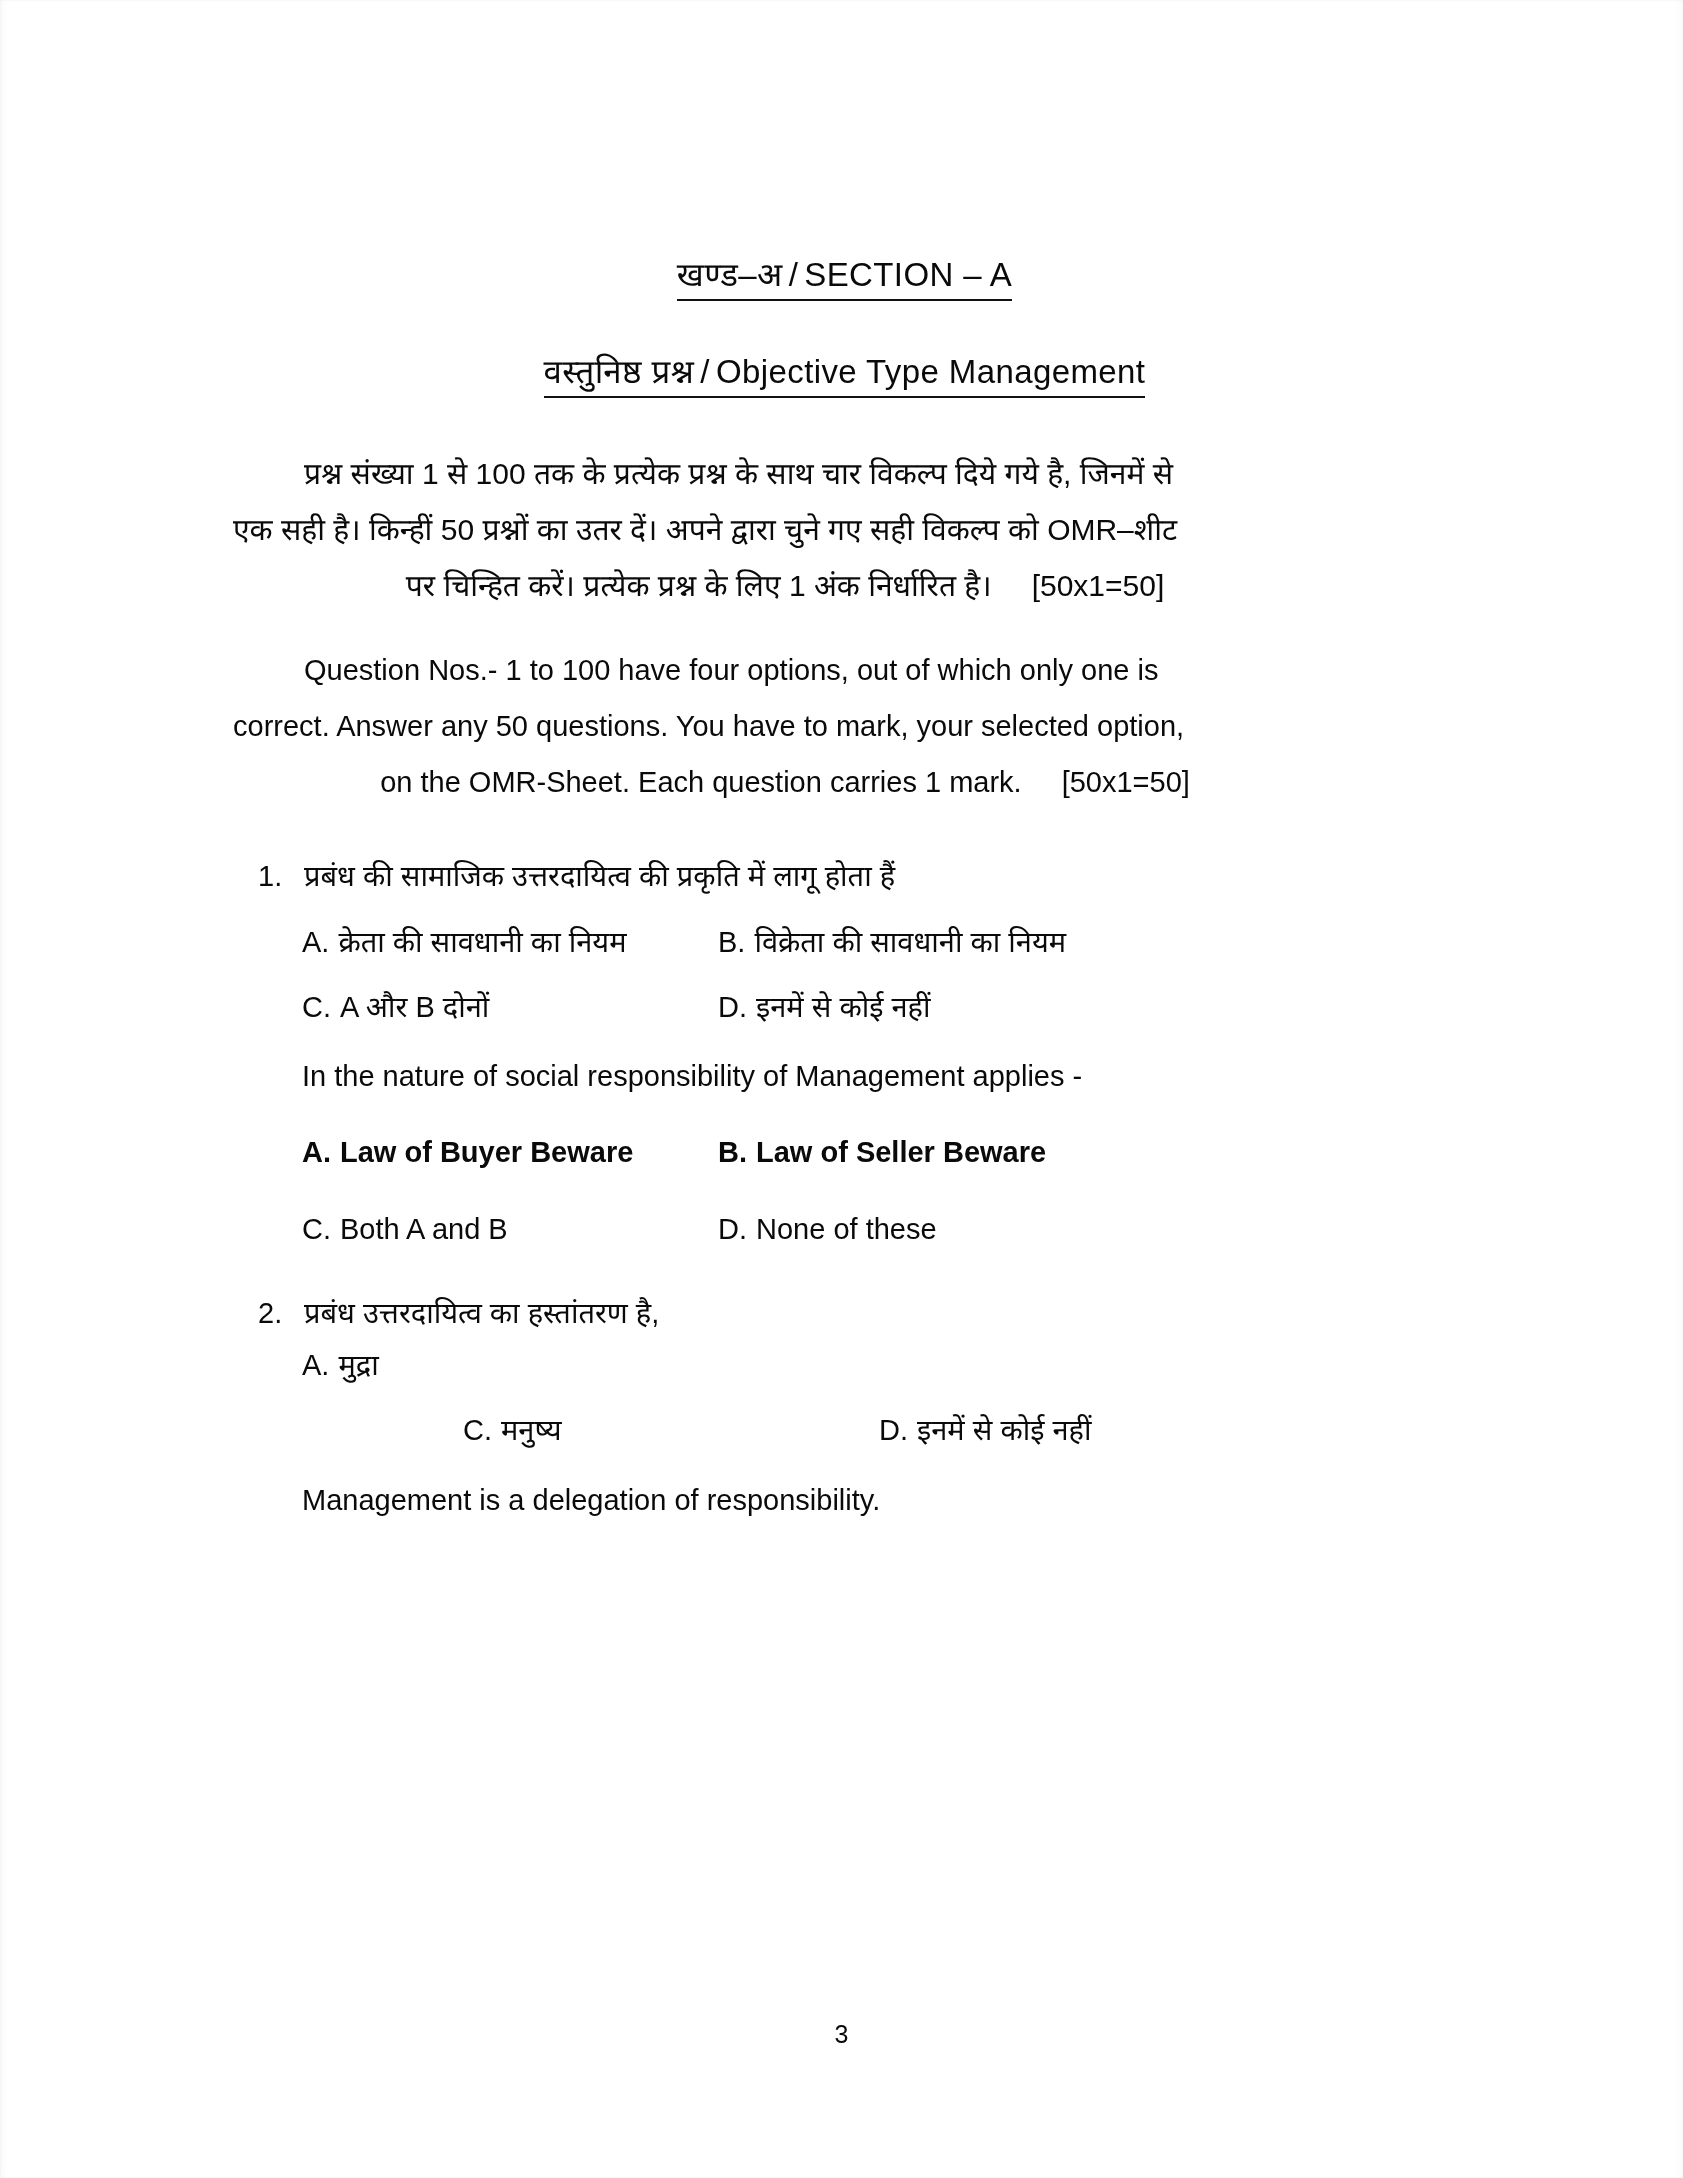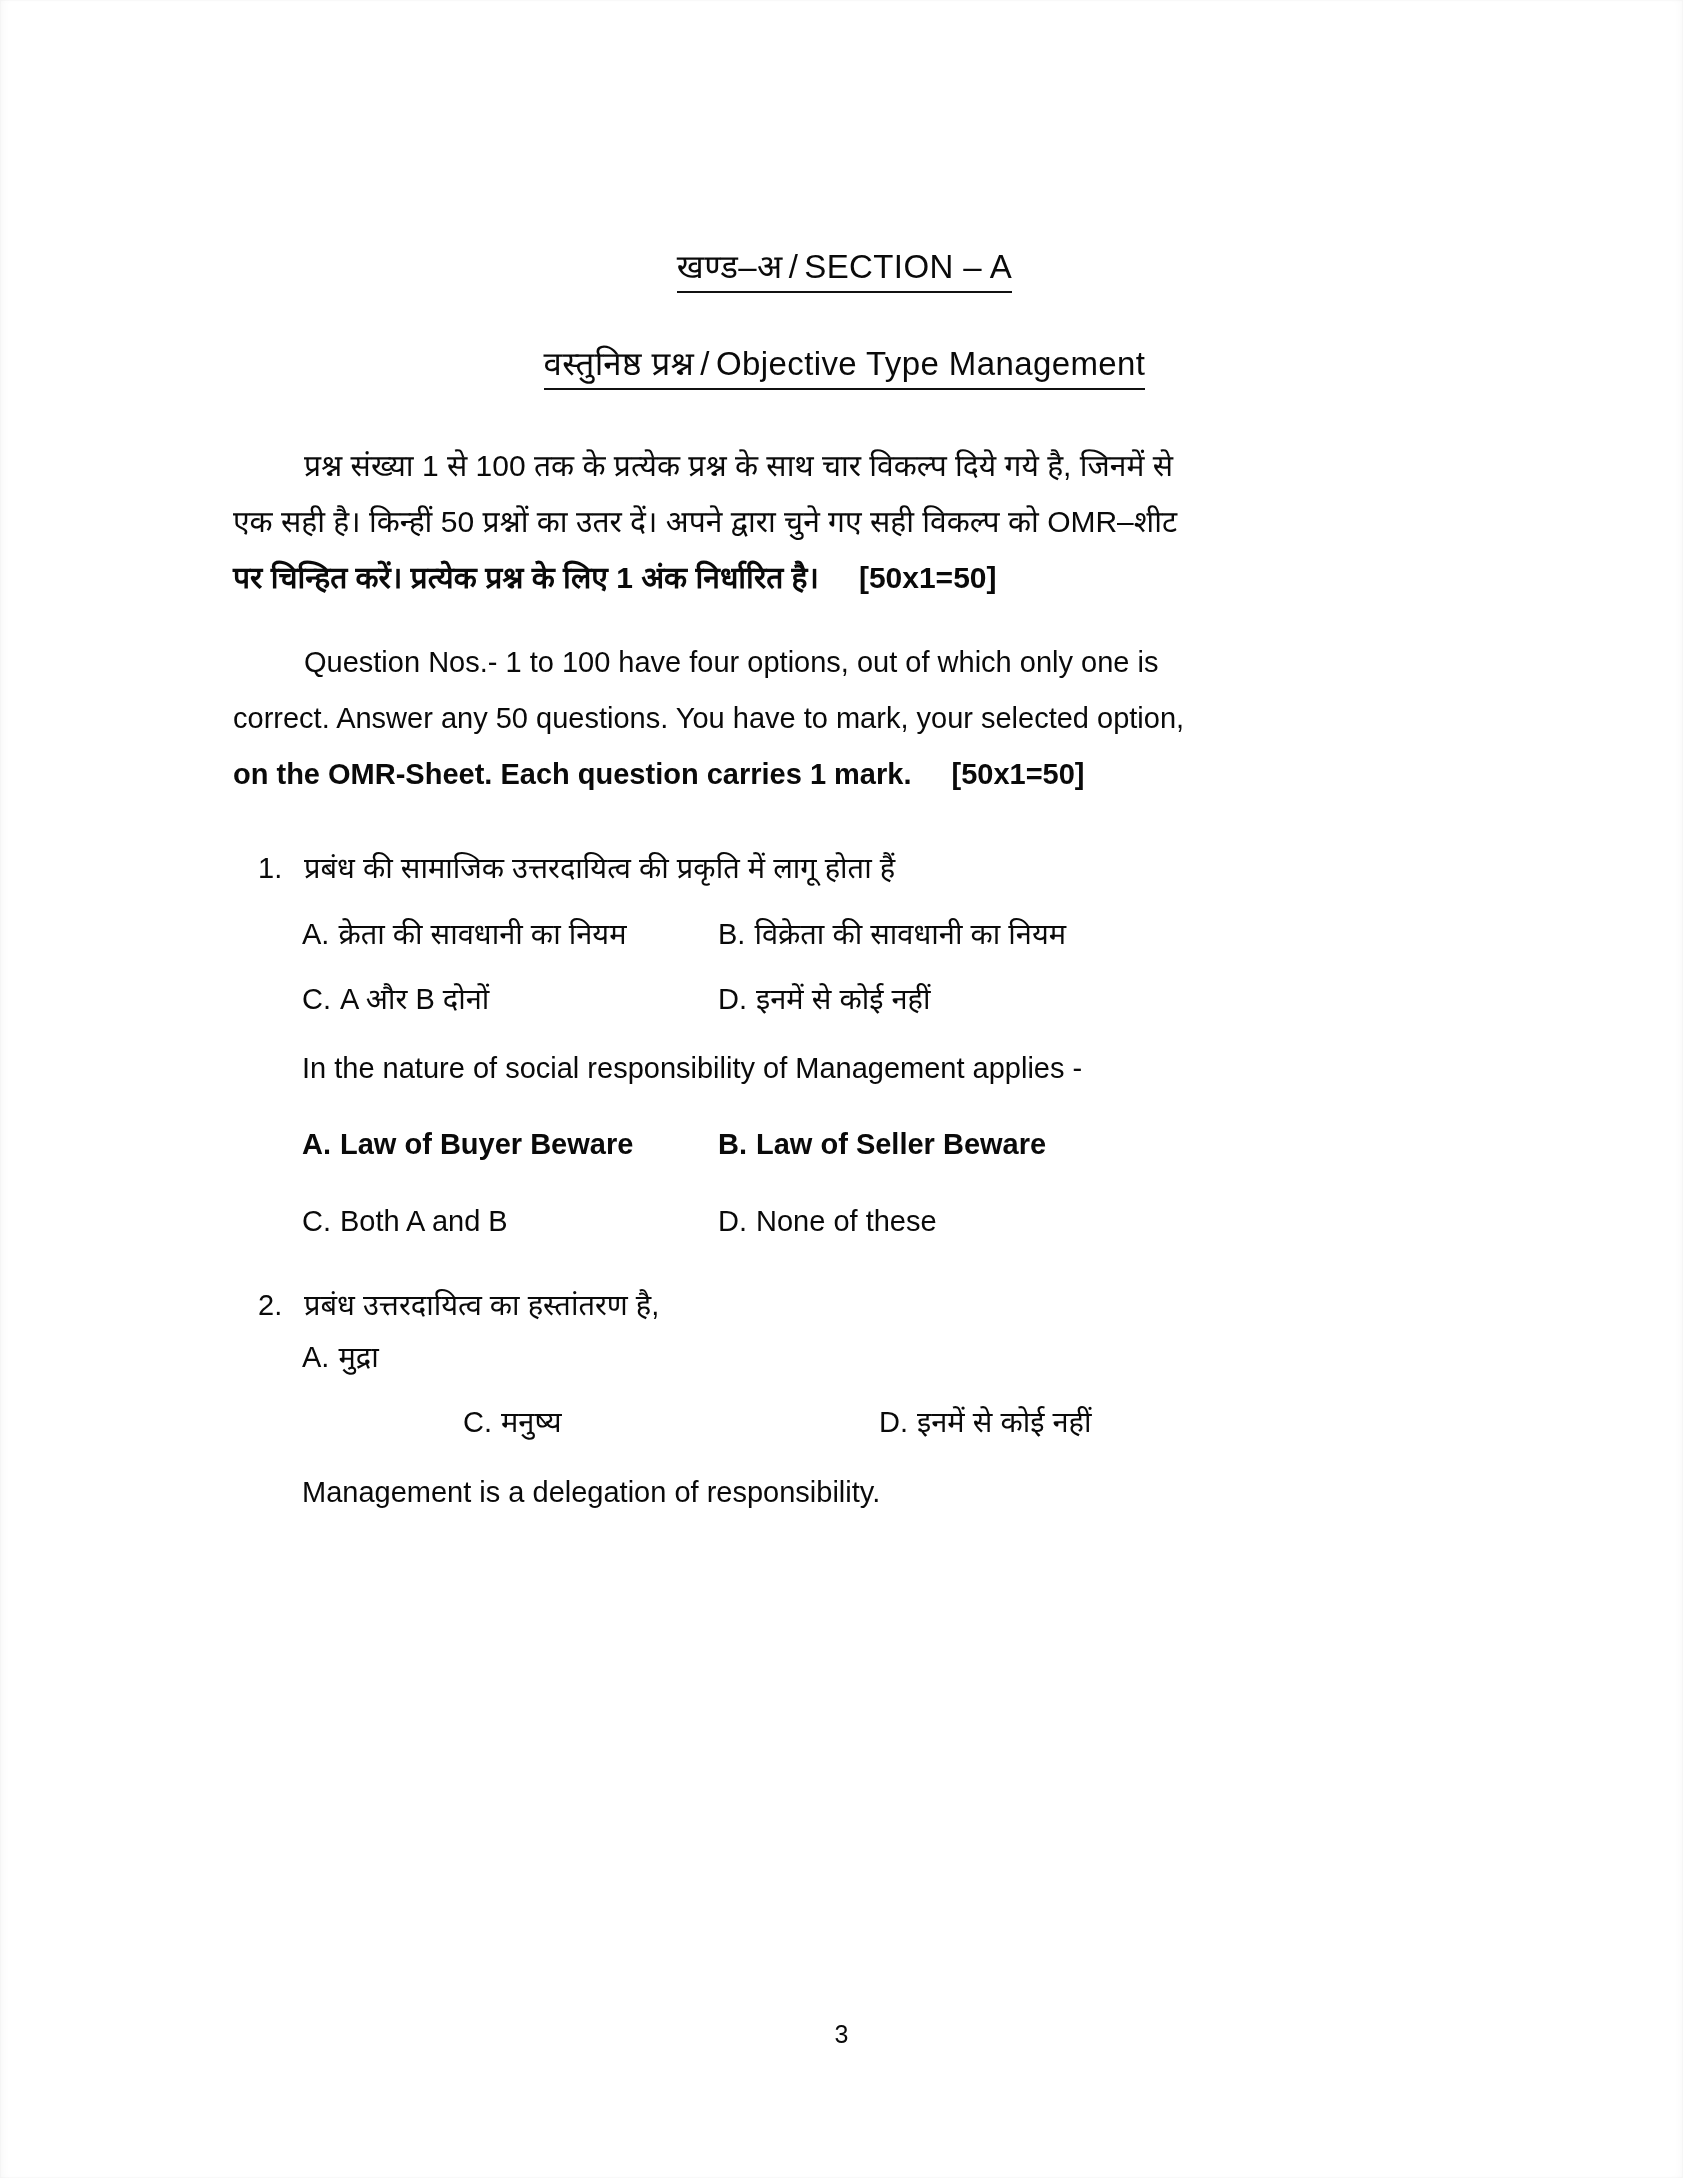--- a/index.html
+++ b/index.html
@@ -31,21 +31,21 @@
     pointer-events: none;
     box-shadow:
       inset 0 0 0 1px rgba(0,0,0,0.015),
       inset 6px 0 14px -10px rgba(0,0,0,0.10),
       inset -6px 0 14px -10px rgba(0,0,0,0.08);
   }
 
   .content {
     position: absolute;
     left: 233px;
-    top: 0;
+    top: 8px;
     width: 1223px;
   }
 
   
   .heading-row {
     text-align: center;
   }
   .heading {
     display: inline-block;
     border-bottom: 2px solid #111;
@@ -69,24 +69,23 @@
     line-height: 56px;
     text-align: justify;
     text-justify: inter-word;
     text-indent: 71px;
     margin: 0;
     position: relative;
   }
   .instr.hindi { font-size: 30px; }
   .instr .last-line {
     display: flex;
-    justify-content: flex-start;
+    justify-content: center;
     align-items: baseline;
     text-indent: 0;
-    font-weight: bold;
   }
   .instr .last-line .marks {
     white-space: nowrap;
     padding-left: 40px;
     margin-right: 119px;
     font-family: "Liberation Sans", "DejaVu Sans", sans-serif;
   }
 
   
   .question {

